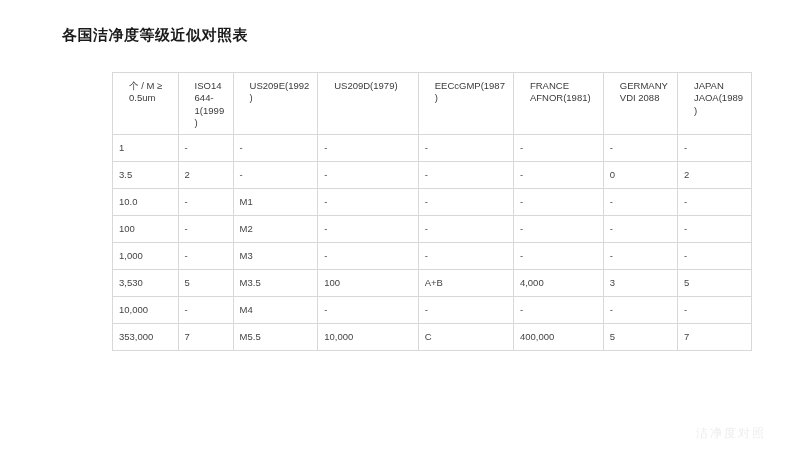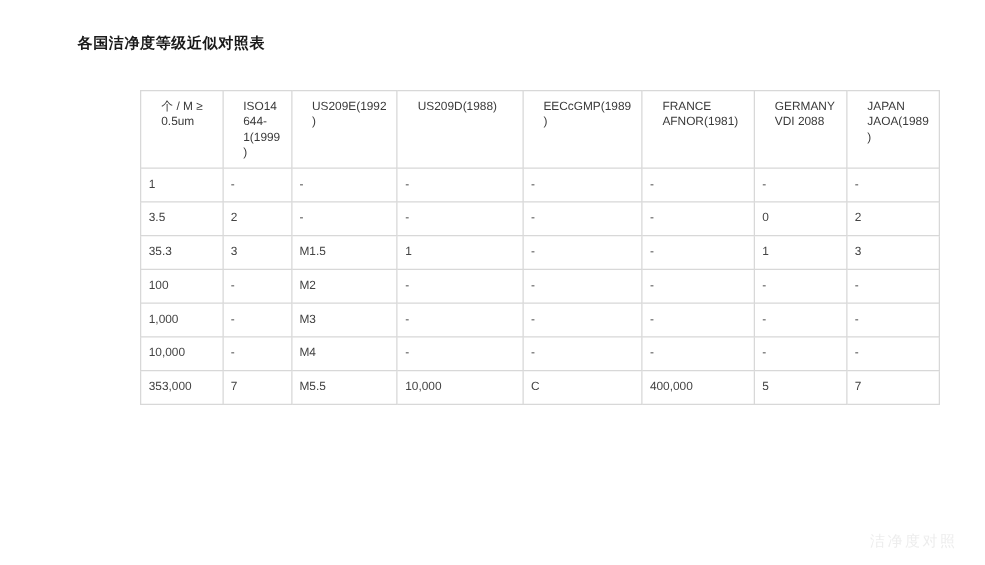--- a/index.html
+++ b/index.html
@@ -12,21 +12,21 @@
     background: #ffffff;
     font-family: "Liberation Sans", sans-serif;
     color: #333333;
     position: relative;
     overflow: hidden;
   }
   .page-title {
     position: absolute;
     left: 62px;
     top: 26px;
-    font-size: 12px;
+    font-size: 15px;
     font-weight: bold;
     color: #1a1a1a;
     letter-spacing: 0.5px;
   }
   .table-wrap {
     position: absolute;
     left: 112px;
     top: 72px;
     width: 640px;
   }
@@ -94,22 +94,22 @@
       <col class="w4">
         <col class="w5">
         <col class="w6">
         <col class="w7">
     </colgroup>
     <thead>
       <tr>
         <th>个 / M ≥ 0.5um</th>
         <th>ISO14644-1(1999)</th>
         <th>US209E(1992)</th>
-        <th>US209D(1988)</th>
-        <th>EECcGMP(1989)</th>
+        <th>US209D(1979)</th>
+        <th>EECcGMP(1987)</th>
         <th>FRANCE AFNOR(1981)</th>
         <th>GERMANY VDI 2088</th>
         <th>JAPAN JAOA(1989)</th>
       </tr>
     </thead>
     <tbody>
       <tr>
         <td class="c0">1</td>
         <td>-</td>
         <td>-</td>
@@ -123,48 +123,58 @@
         <td class="c0">3.5</td>
         <td>2</td>
         <td>-</td>
         <td>-</td>
         <td>-</td>
         <td>-</td>
         <td>0</td>
         <td>2</td>
       </tr>
       <tr>
-        <td class="c0">35.3</td>
-        <td>3</td>
-        <td>M1.5</td>
-        <td>1</td>
+        <td class="c0">10.0</td>
+        <td>-</td>
+        <td>M1</td>
         <td>-</td>
         <td>-</td>
-        <td>1</td>
-        <td>3</td>
+        <td>-</td>
+        <td>-</td>
+        <td>-</td>
       </tr>
       <tr>
         <td class="c0">100</td>
         <td>-</td>
         <td>M2</td>
         <td>-</td>
         <td>-</td>
         <td>-</td>
         <td>-</td>
         <td>-</td>
       </tr>
       <tr>
         <td class="c0">1,000</td>
         <td>-</td>
         <td>M3</td>
         <td>-</td>
         <td>-</td>
         <td>-</td>
         <td>-</td>
         <td>-</td>
+      </tr>
+      <tr>
+        <td class="c0">3,530</td>
+        <td>5</td>
+        <td>M3.5</td>
+        <td>100</td>
+        <td>A+B</td>
+        <td>4,000</td>
+        <td>3</td>
+        <td>5</td>
       </tr>
       <tr>
         <td class="c0">10,000</td>
         <td>-</td>
         <td>M4</td>
         <td>-</td>
         <td>-</td>
         <td>-</td>
         <td>-</td>
         <td>-</td>

